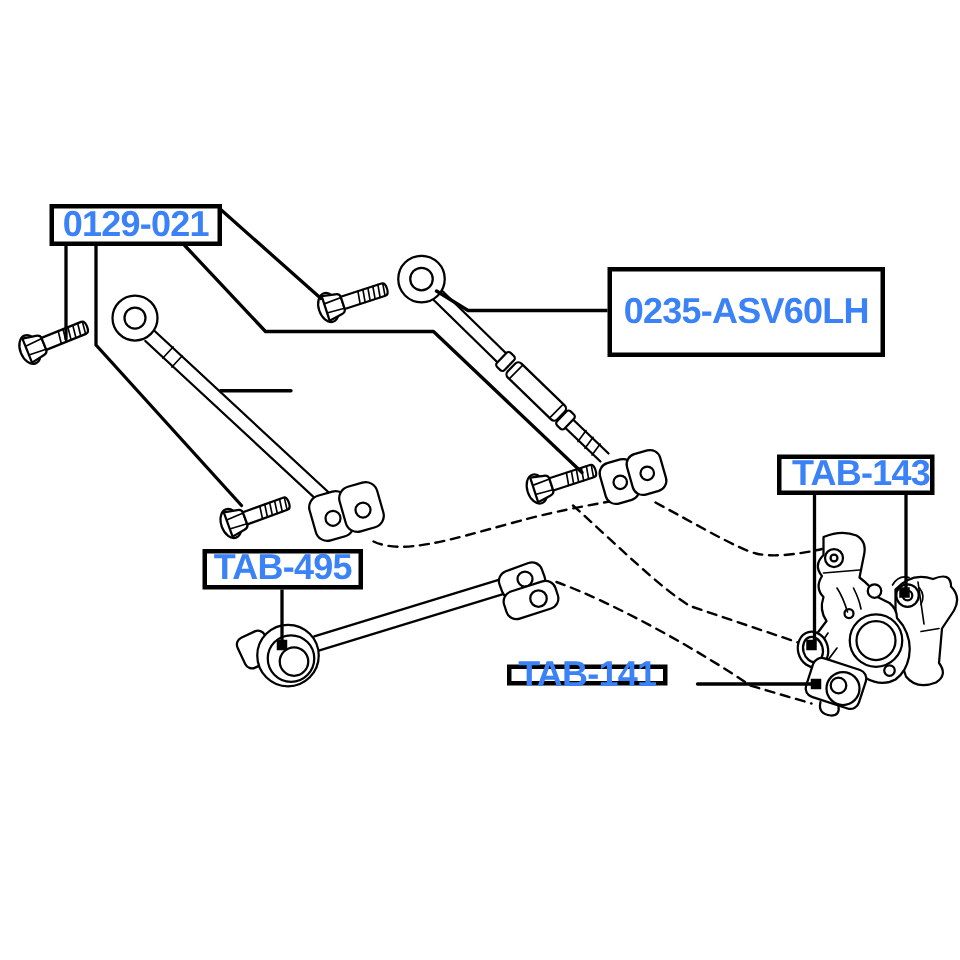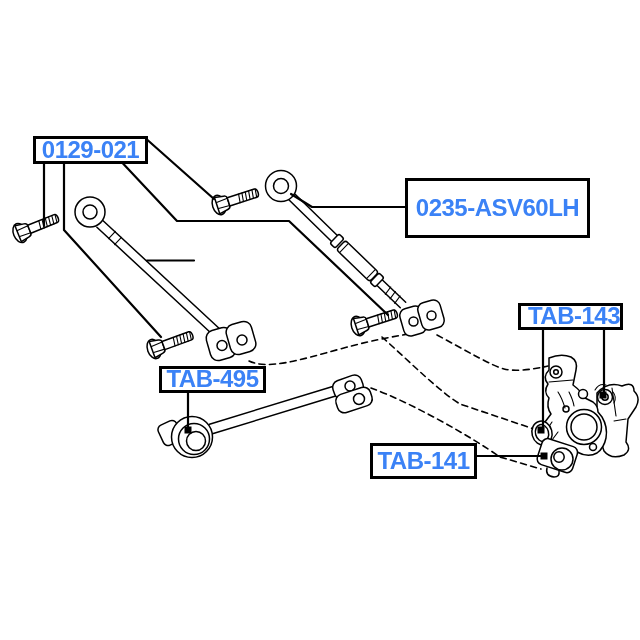--- a/index.html
+++ b/index.html
@@ -6,23 +6,23 @@
   #stage{position:relative;width:640px;height:640px;background:#ffffff;overflow:hidden;
          font-family:"Liberation Sans", sans-serif;}
   #art{position:absolute;left:0;top:0;}
   .part-label{position:absolute;box-sizing:border-box;border:3px solid #000;background:#fff;
     display:flex;align-items:center;justify-content:center;flex-direction:column;
     font-weight:bold;color:#3b82f6;font-size:24px;letter-spacing:-0.5px;line-height:1.1;
     white-space:nowrap;z-index:5;}
   #label-0129 {left:33px;  top:136px; width:115px; height:28px;}
   #label-asv60{left:405px; top:178px; width:185px; height:60px;}
   #label-0125 {left:194px; top:247px; width:114px; height:27px;}
-  #label-495  {left:135px; top:366px; width:107px; height:27px;margin-left:24px;}
+  #label-495  {left:135px; top:366px; width:107px; height:27px;}
   #label-143  {left:518px; top:303px; width:105px; height:27px;align-items:flex-end;}
-  #label-141  {left:370px; top:443px; width:107px; height:36px;}
+  #label-141  {left:338px; top:443px; width:107px; height:14px;}
   svg *{stroke:#000;fill:none;stroke-width:1.5;stroke-linecap:round;stroke-linejoin:round;}
   svg .w{fill:#ffffff;}
   svg .leader{stroke-width:2.2;}
   svg .dash{stroke-dasharray:6 4.5;stroke-width:1.6;}
   svg .dot{fill:#000;stroke:none;}
   svg .thin{stroke-width:1.1;}
 </style>
 </head>
 <body>
 

